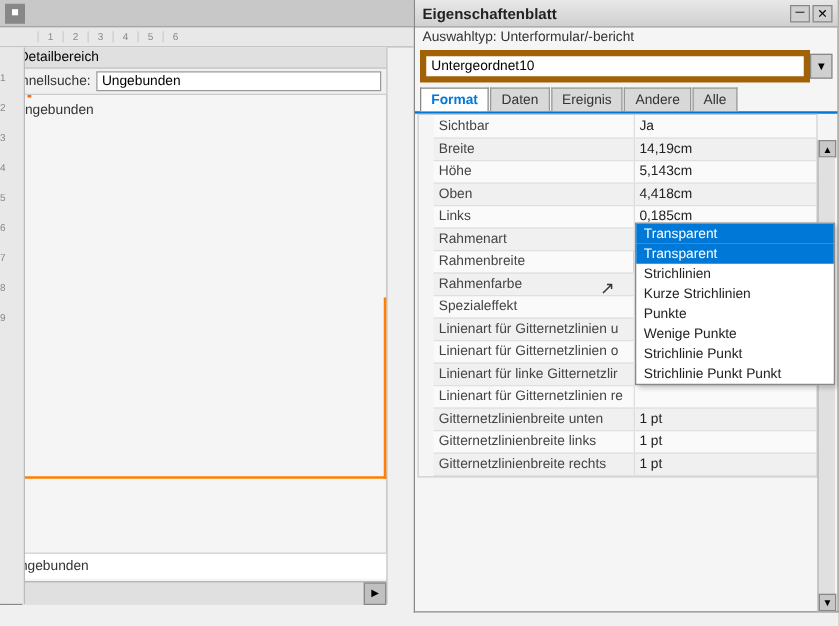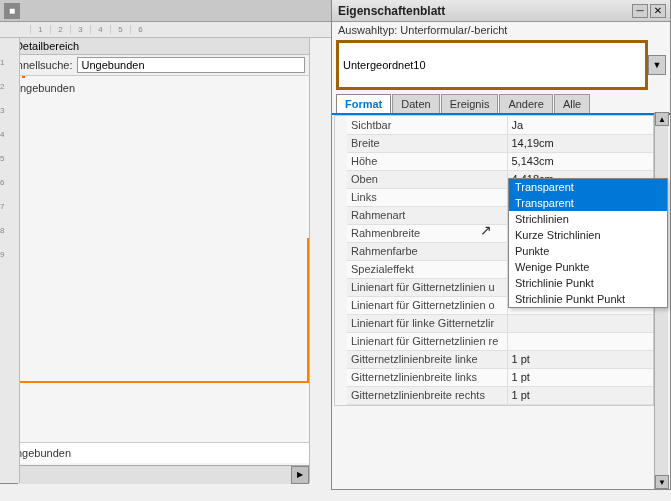--- a/index.html
+++ b/index.html
@@ -227,23 +227,23 @@
     }
 
     .prop-dropdown-row {
       display: flex;
       align-items: center;
       padding: 2px 4px;
       margin-bottom: 2px;
     }
     .prop-dropdown {
       flex: 1;
-      border: 3px solid #a16207;
+      border: 5px solid #a16207;
       background: white;
-      padding: 16px 4px;
+      padding: 2px 4px;
       font-size: 11px;
     }
     .prop-dropdown-btn {
       width: 18px; height: 20px;
       background: #d0d0d0;
       border: 1px solid #888;
       display: flex; align-items: center; justify-content: center;
       font-size: 9px; cursor: pointer;
     }
 
@@ -535,21 +535,21 @@
         </tr>
         <tr>
           <td>Linienart für linke Gitternetzlir</td>
           <td></td>
         </tr>
         <tr>
           <td>Linienart für Gitternetzlinien re</td>
           <td></td>
         </tr>
         <tr>
-          <td>Gitternetzlinienbreite linke</td>
+          <td>Gitternetzlinienbreite unten</td>
           <td>1 pt</td>
         </tr>
         <tr>
           <td>Gitternetzlinienbreite links</td>
           <td>1 pt</td>
         </tr>
         <tr>
           <td>Gitternetzlinienbreite rechts</td>
           <td>1 pt</td>
         </tr>

